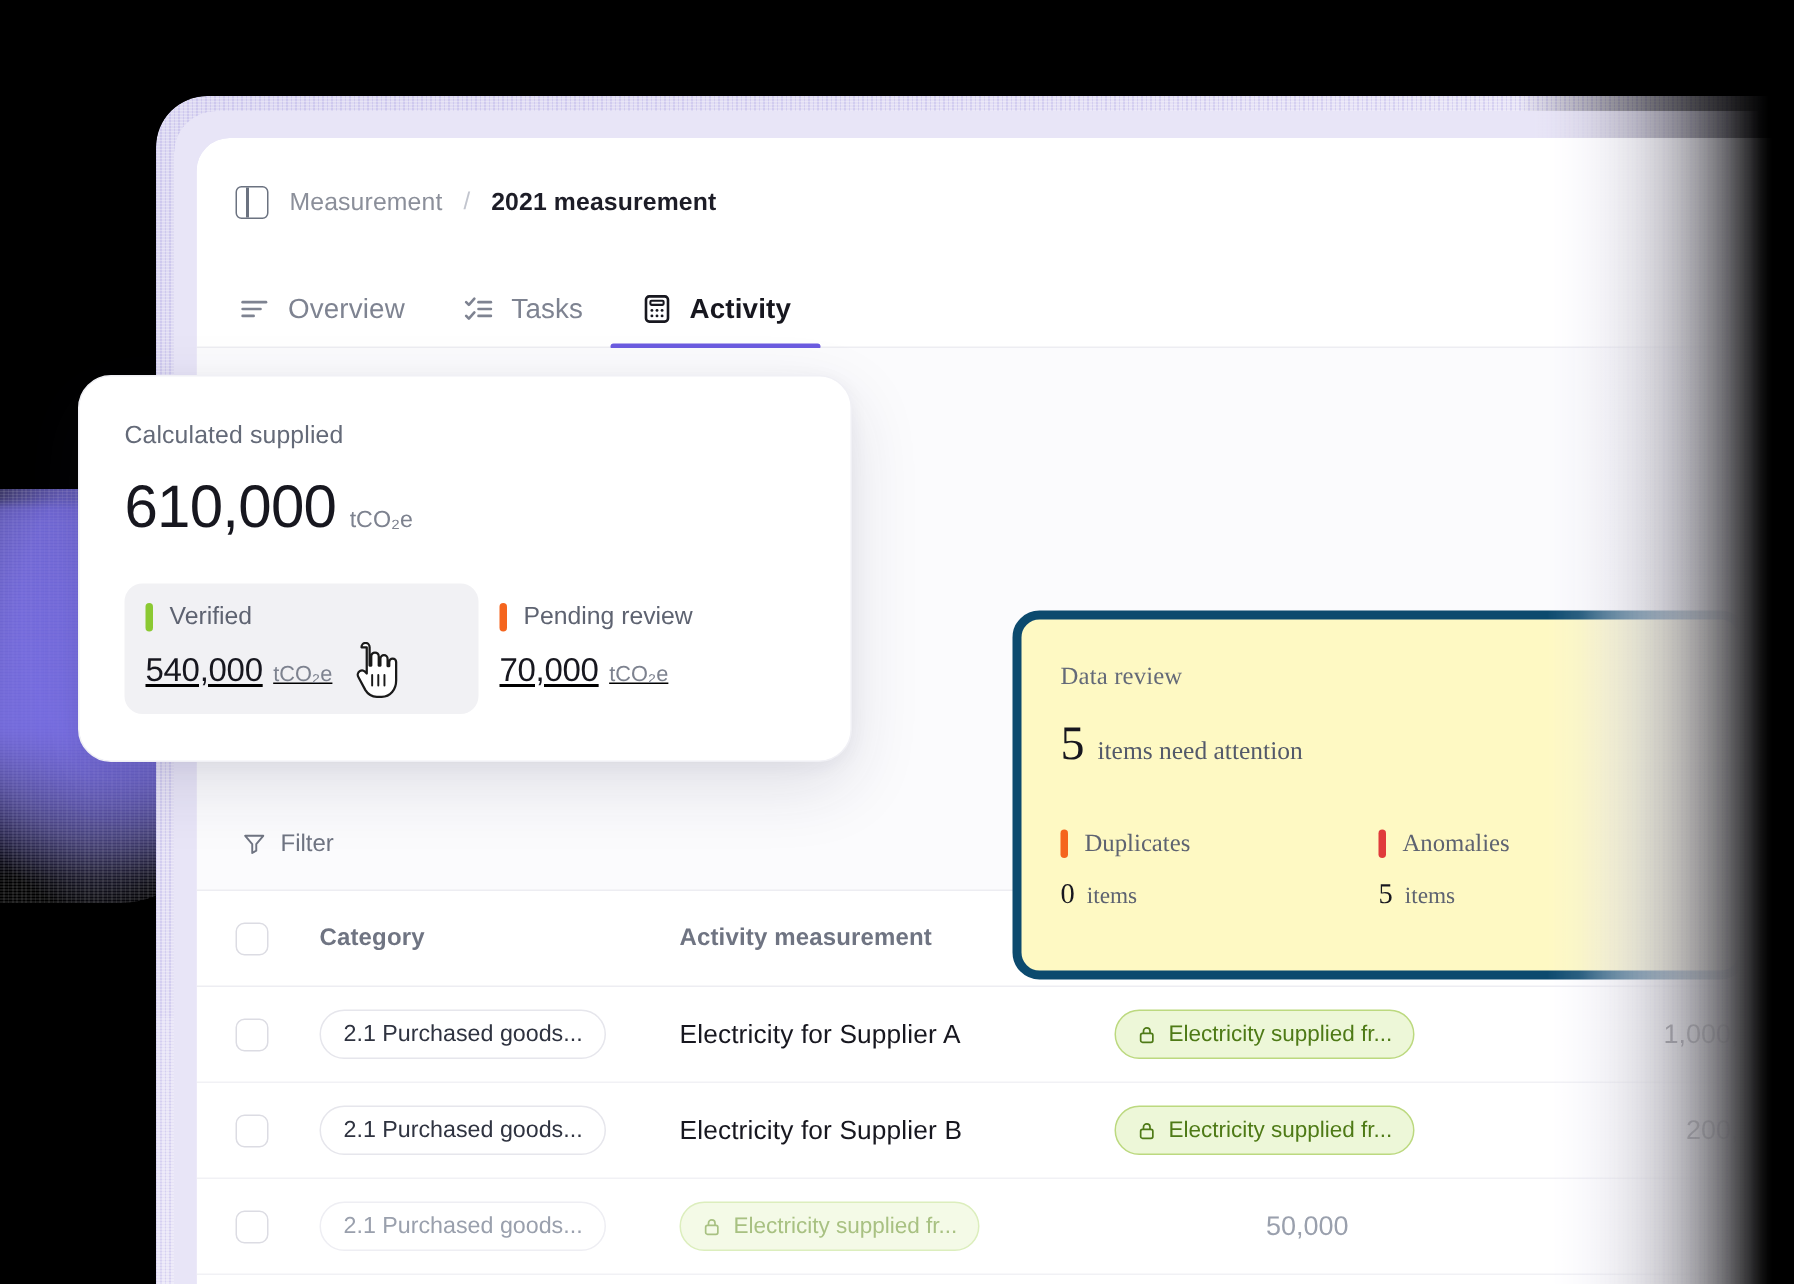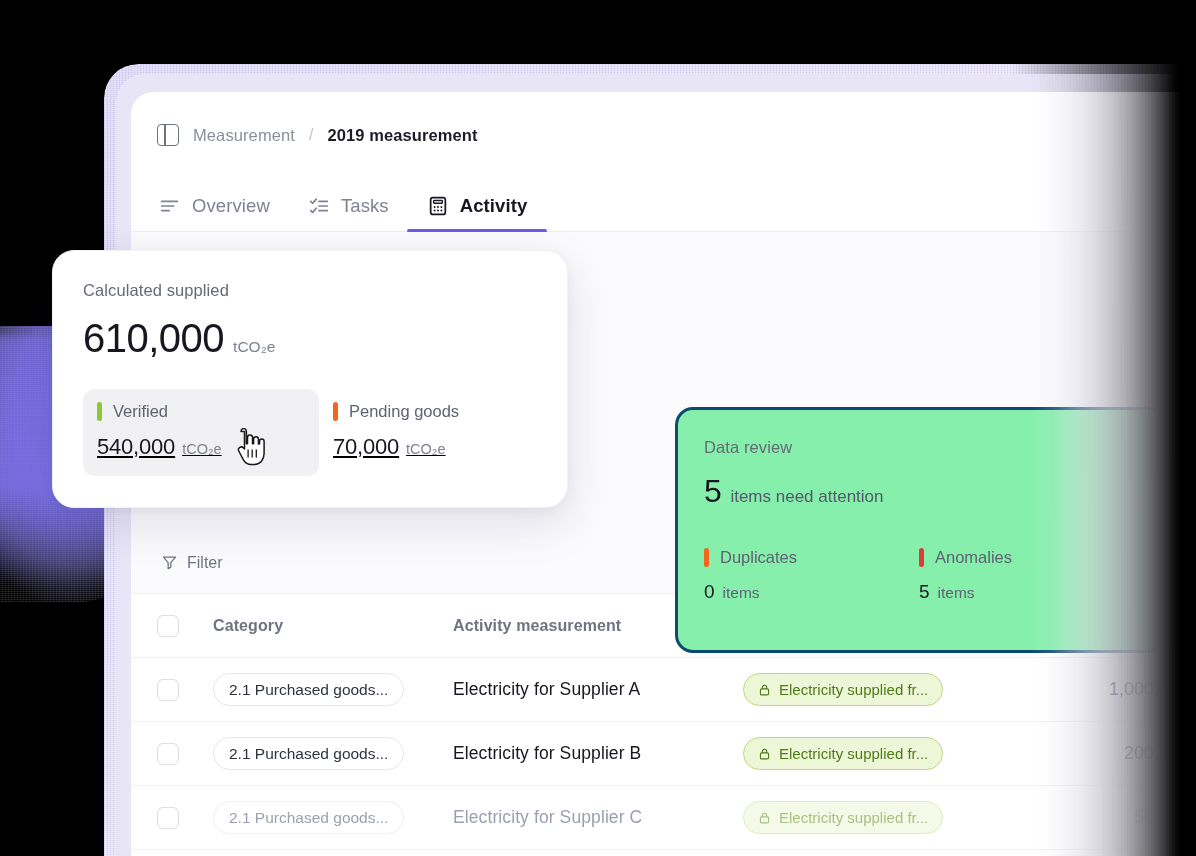--- a/index.html
+++ b/index.html
@@ -260,25 +260,26 @@
     pointer-events: none;
   }
 
   
   .review-card {
     position: absolute;
     left: 544px;
     top: 175px;
     width: 490px;
     height: 246px;
-    background: #86efac;
+    background: #fef9c3;
     border-radius: 18px;
-    border: 3px solid #0c4a6e;
+    border: 6px solid #0c4a6e;
     padding: 28px 28px 0 26px;
     z-index: 7;
+    font-family: Liberation Serif, serif;
   }
   .review-metric {
     display: flex;
     align-items: baseline;
     gap: 9px;
     margin-top: 16px;
   }
   .review-num { font-size: 32px; color: #17171f; letter-spacing: -.4px; }
   .review-sub { font-size: 17px; color: #53596a; }
   .review-split { display: flex; margin-top: 38px; }
@@ -384,21 +385,21 @@
 
   <div class="frame-outer"></div>
   <div class="frame-mid"></div>
 
   <div class="app-window">
 
     <div class="breadcrumb">
       <span class="panel-icon"></span>
       <span class="crumb">Measurement</span>
       <span class="crumb-sep">/</span>
-      <span class="crumb-current">2019 measurement</span>
+      <span class="crumb-current">2021 measurement</span>
     </div>
 
     <div class="tabs">
 
       <div class="tab">
         <svg class="tab-ico" viewBox="0 0 24 24">
           <g stroke="#7e8391" stroke-width="1.9" stroke-linecap="round">
             <line x1="3" y1="7" x2="20" y2="7"></line>
             <line x1="3" y1="12" x2="16" y2="12"></line>
             <line x1="3" y1="17" x2="11" y2="17"></line>
@@ -542,23 +543,20 @@
         </div>
       </div>
 
       <div class="trow faded">
         <div class="c-check">
           <div class="chk"></div>
         </div>
         <div class="c-cat">
           <span class="pill-cat">2.1 Purchased goods...</span>
         </div>
-        <div class="c-act">
-          <span class="act-text">Electricity for Supplier C</span>
-        </div>
         <div class="c-fac">
           <span class="pill-fac">
             <svg width="13" height="14" viewBox="0 0 24 24">
               <rect x="4.5" y="10" width="15" height="11" rx="2.3" fill="none" stroke="currentColor" stroke-width="2.1"></rect>
               <path d="M8 10V7.2a4 4 0 0 1 8 0V10" fill="none" stroke="currentColor" stroke-width="2.1"></path>
             </svg>
             <span>Electricity supplied fr...</span>
           </span>
         </div>
         <div class="c-vol">
@@ -586,21 +584,21 @@
         </div>
         <div class="cell-val">
           <span class="cell-num">540,000</span>
           <span class="cell-unit">tCO₂e</span>
         </div>
       </div>
 
       <div class="split-cell">
         <div class="cell-head">
           <span class="bar" style="background:#F5651E"></span>
-          <span class="cell-label">Pending goods</span>
+          <span class="cell-label">Pending review</span>
         </div>
         <div class="cell-val">
           <span class="cell-num">70,000</span>
           <span class="cell-unit">tCO₂e</span>
         </div>
       </div>
 
     </div>
   </div>
 

